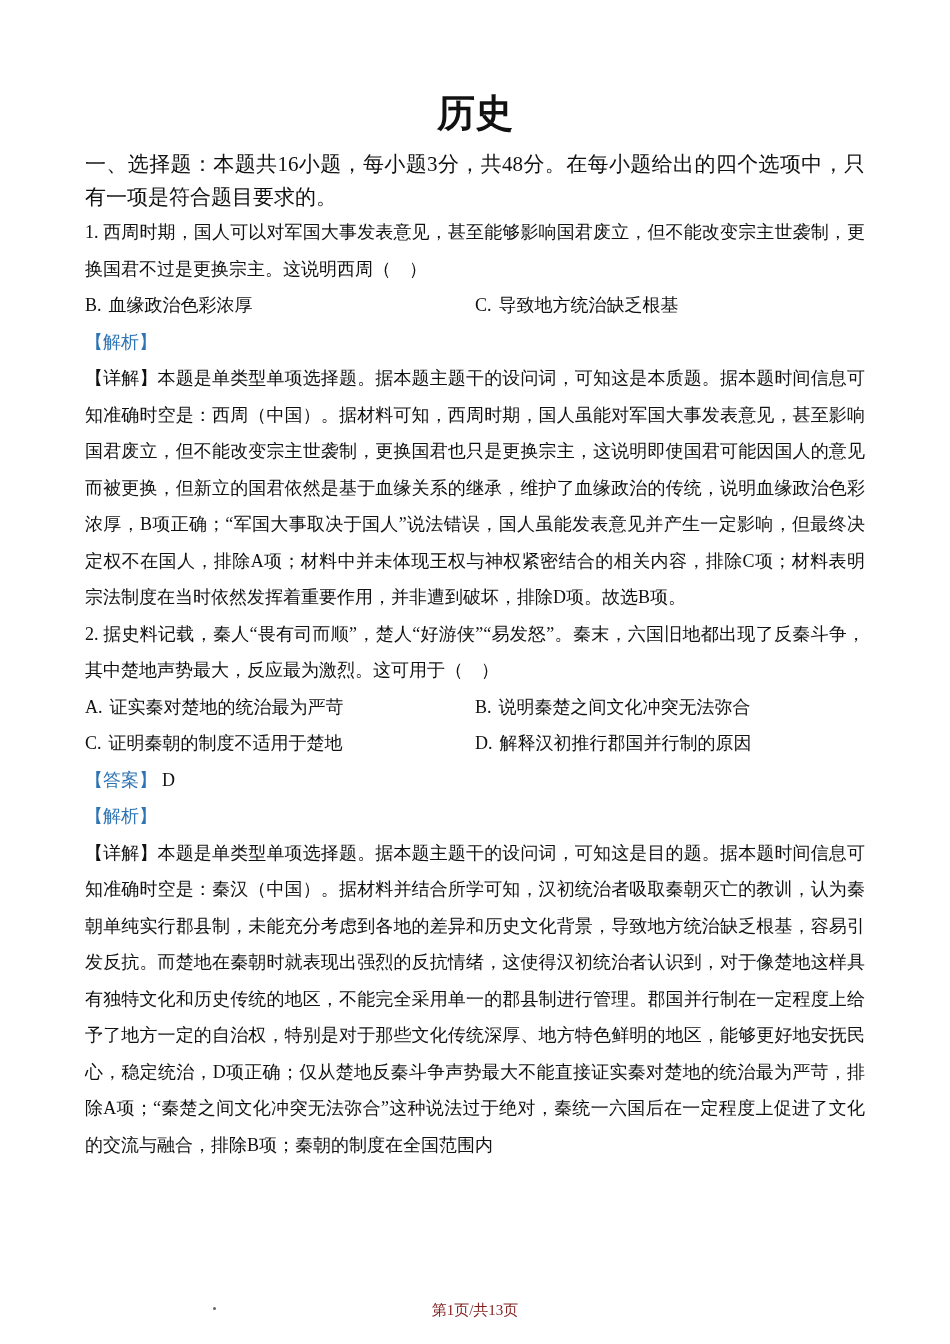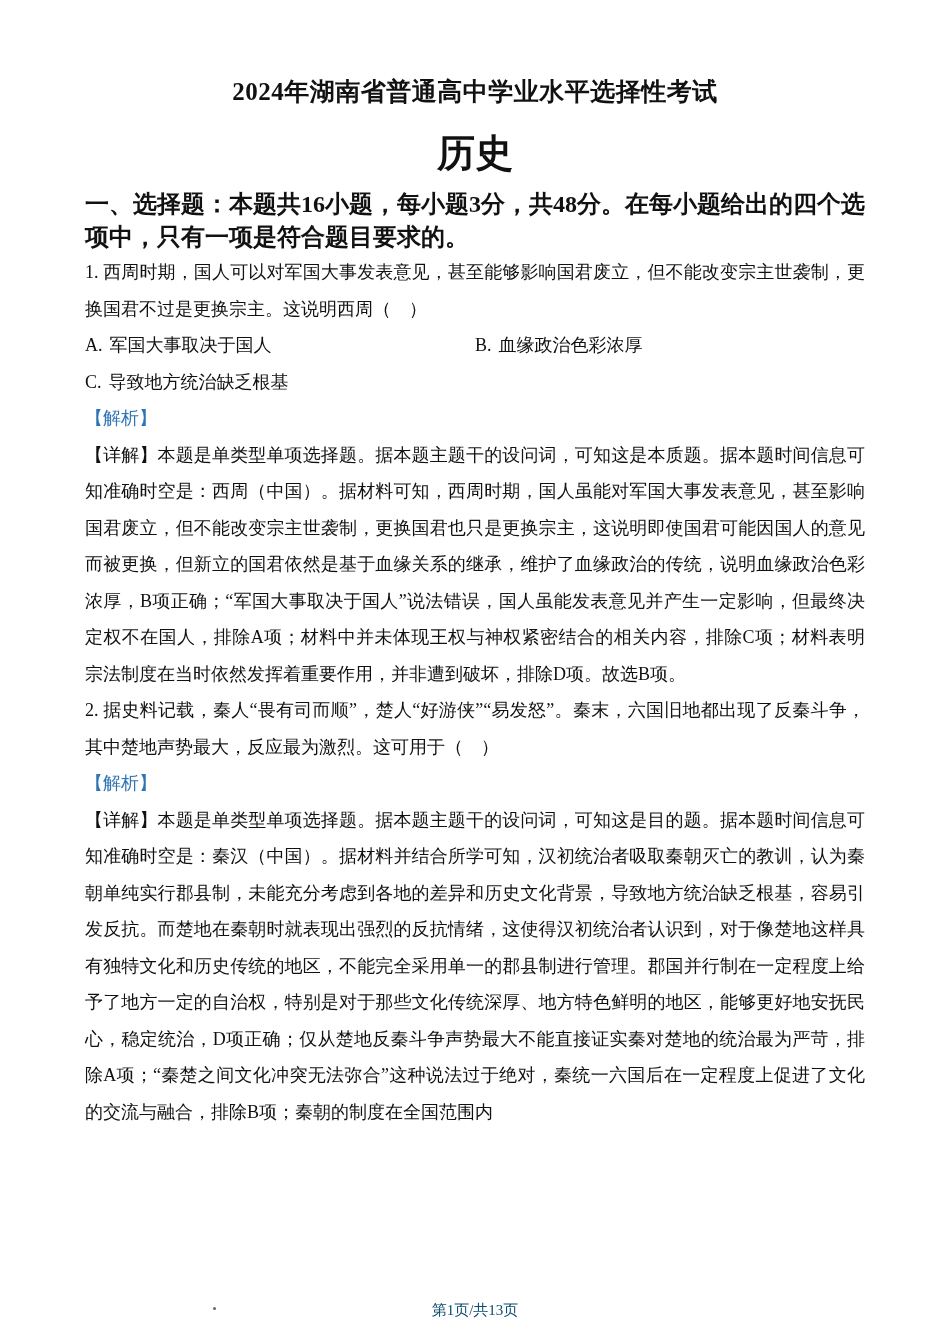--- a/index.html
+++ b/index.html
@@ -26,22 +26,22 @@
   }
   .subject-title {
     text-align: center;
     font-size: 38px;
     font-weight: bold;
     margin-top: 18px;
     line-height: 46px;
   }
   .section-heading {
     margin-top: 12px;
-    font-size: 24px;
-    font-weight: bold;
+    font-size: 21px;
+    font-weight: normal;
     line-height: 33px;
     text-align: justify;
   }
   .content p {
     font-size: 18px;
     line-height: 36.5px;
     text-align: justify;
   }
   .options {
     display: grid;
@@ -56,56 +56,61 @@
   .blue-label { color: var(--label-blue, #2E74B5); }
   .answer-value { margin-left: 5px; }
   .page-footer {
     position: absolute;
     left: 0;
     top: 1298px;
     width: 950px;
     text-align: center;
     font-size: 15px;
     line-height: 24px;
-    color: #0c4a6e;
+    color: #7f1d1d;
   }
   .stray-dot {
     position: absolute;
     left: 213px;
     top: 1307px;
     width: 3px;
     height: 3px;
     border-radius: 50%;
     background: #666666;
   }
 </style>
 </head>
 <body>
 
 <div class="page">
 
-  <h1 class="exam-title">2024年湖南省普通高中学业水平选择性考试</h1>
   <h2 class="subject-title">历史</h2>
   <p class="section-heading">一、选择题：本题共16小题，每小题3分，共48分。在每小题给出的四个选项中，只有一项是符合题目要求的。</p>
 
   <div class="content">
 
     <section>
       <p class="stem">1. 西周时期，国人可以对军国大事发表意见，甚至能够影响国君废立，但不能改变宗主世袭制，更换国君不过是更换宗主。这说明西周（　）</p>
       <div class="options">
-        <p class="option"><span>A.</span><span class="opt-text">军国大事取决于国人</span></p>
         <p class="option"><span>B.</span><span class="opt-text">血缘政治色彩浓厚</span></p>
         <p class="option"><span>C.</span><span class="opt-text">导致地方统治缺乏根基</span></p>
       </div>
       <p class="analysis-line"><span class="blue-label">【解析】</span></p>
       <p class="detail"><span>【详解】</span><span>本题是单类型单项选择题。据本题主题干的设问词，可知这是本质题。据本题时间信息可知准确时空是：西周（中国）。据材料可知，西周时期，国人虽能对军国大事发表意见，甚至影响国君废立，但不能改变宗主世袭制，更换国君也只是更换宗主，这说明即使国君可能因国人的意见而被更换，但新立的国君依然是基于血缘关系的继承，维护了血缘政治的传统，说明血缘政治色彩浓厚，B项正确；“军国大事取决于国人”说法错误，国人虽能发表意见并产生一定影响，但最终决定权不在国人，排除A项；材料中并未体现王权与神权紧密结合的相关内容，排除C项；材料表明宗法制度在当时依然发挥着重要作用，并非遭到破坏，排除D项。故选B项。</span></p>
     </section>
 
     <section>
       <p class="stem">2. 据史料记载，秦人“畏有司而顺”，楚人“好游侠”“易发怒”。秦末，六国旧地都出现了反秦斗争，其中楚地声势最大，反应最为激烈。这可用于（　）</p>
+      <div class="options">
+        <p class="option"><span>A.</span><span class="opt-text">证实秦对楚地的统治最为严苛</span></p>
+        <p class="option"><span>B.</span><span class="opt-text">说明秦楚之间文化冲突无法弥合</span></p>
+        <p class="option"><span>C.</span><span class="opt-text">证明秦朝的制度不适用于楚地</span></p>
+        <p class="option"><span>D.</span><span class="opt-text">解释汉初推行郡国并行制的原因</span></p>
+      </div>
+      <p class="answer-line"><span class="blue-label">【答案】</span><span class="answer-value">D</span></p>
       <p class="analysis-line"><span class="blue-label">【解析】</span></p>
       <p class="detail"><span>【详解】</span><span>本题是单类型单项选择题。据本题主题干的设问词，可知这是目的题。据本题时间信息可知准确时空是：秦汉（中国）。据材料并结合所学可知，汉初统治者吸取秦朝灭亡的教训，认为秦朝单纯实行郡县制，未能充分考虑到各地的差异和历史文化背景，导致地方统治缺乏根基，容易引发反抗。而楚地在秦朝时就表现出强烈的反抗情绪，这使得汉初统治者认识到，对于像楚地这样具有独特文化和历史传统的地区，不能完全采用单一的郡县制进行管理。郡国并行制在一定程度上给予了地方一定的自治权，特别是对于那些文化传统深厚、地方特色鲜明的地区，能够更好地安抚民心，稳定统治，D项正确；仅从楚地反秦斗争声势最大不能直接证实秦对楚地的统治最为严苛，排除A项；“秦楚之间文化冲突无法弥合”这种说法过于绝对，秦统一六国后在一定程度上促进了文化的交流与融合，排除B项；秦朝的制度在全国范围内</span></p>
     </section>
 
   </div>
 
   <div class="page-footer">第1页/共13页</div>
   <div class="stray-dot"></div>
 
 </div>

